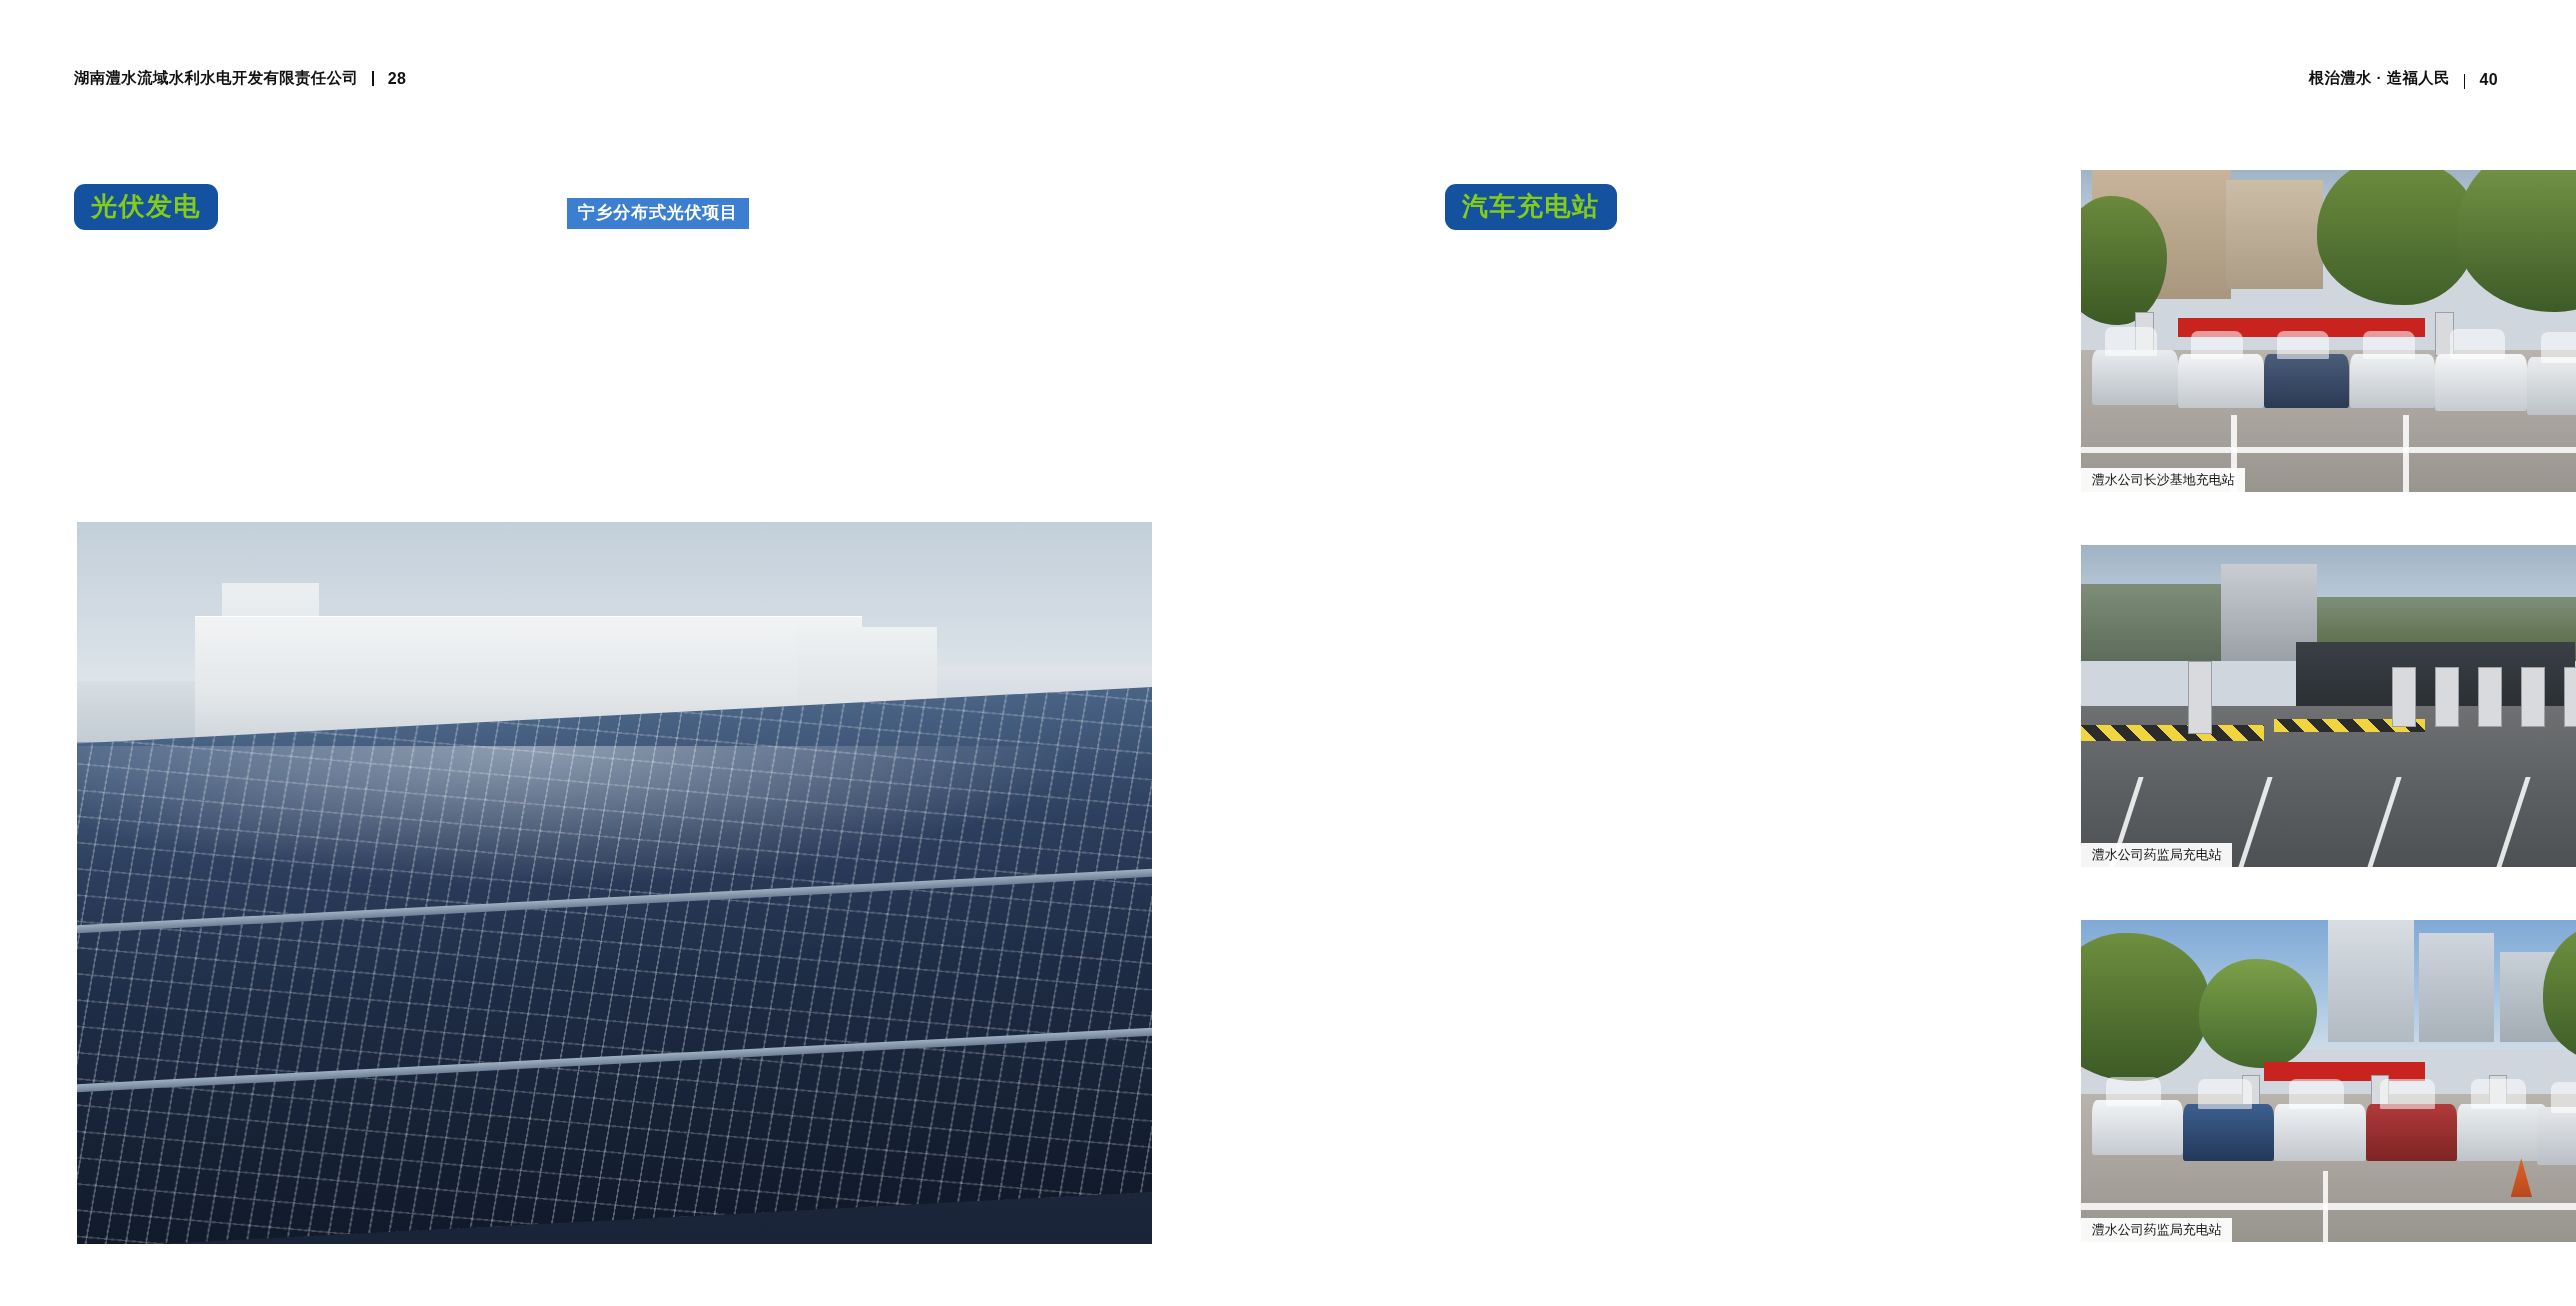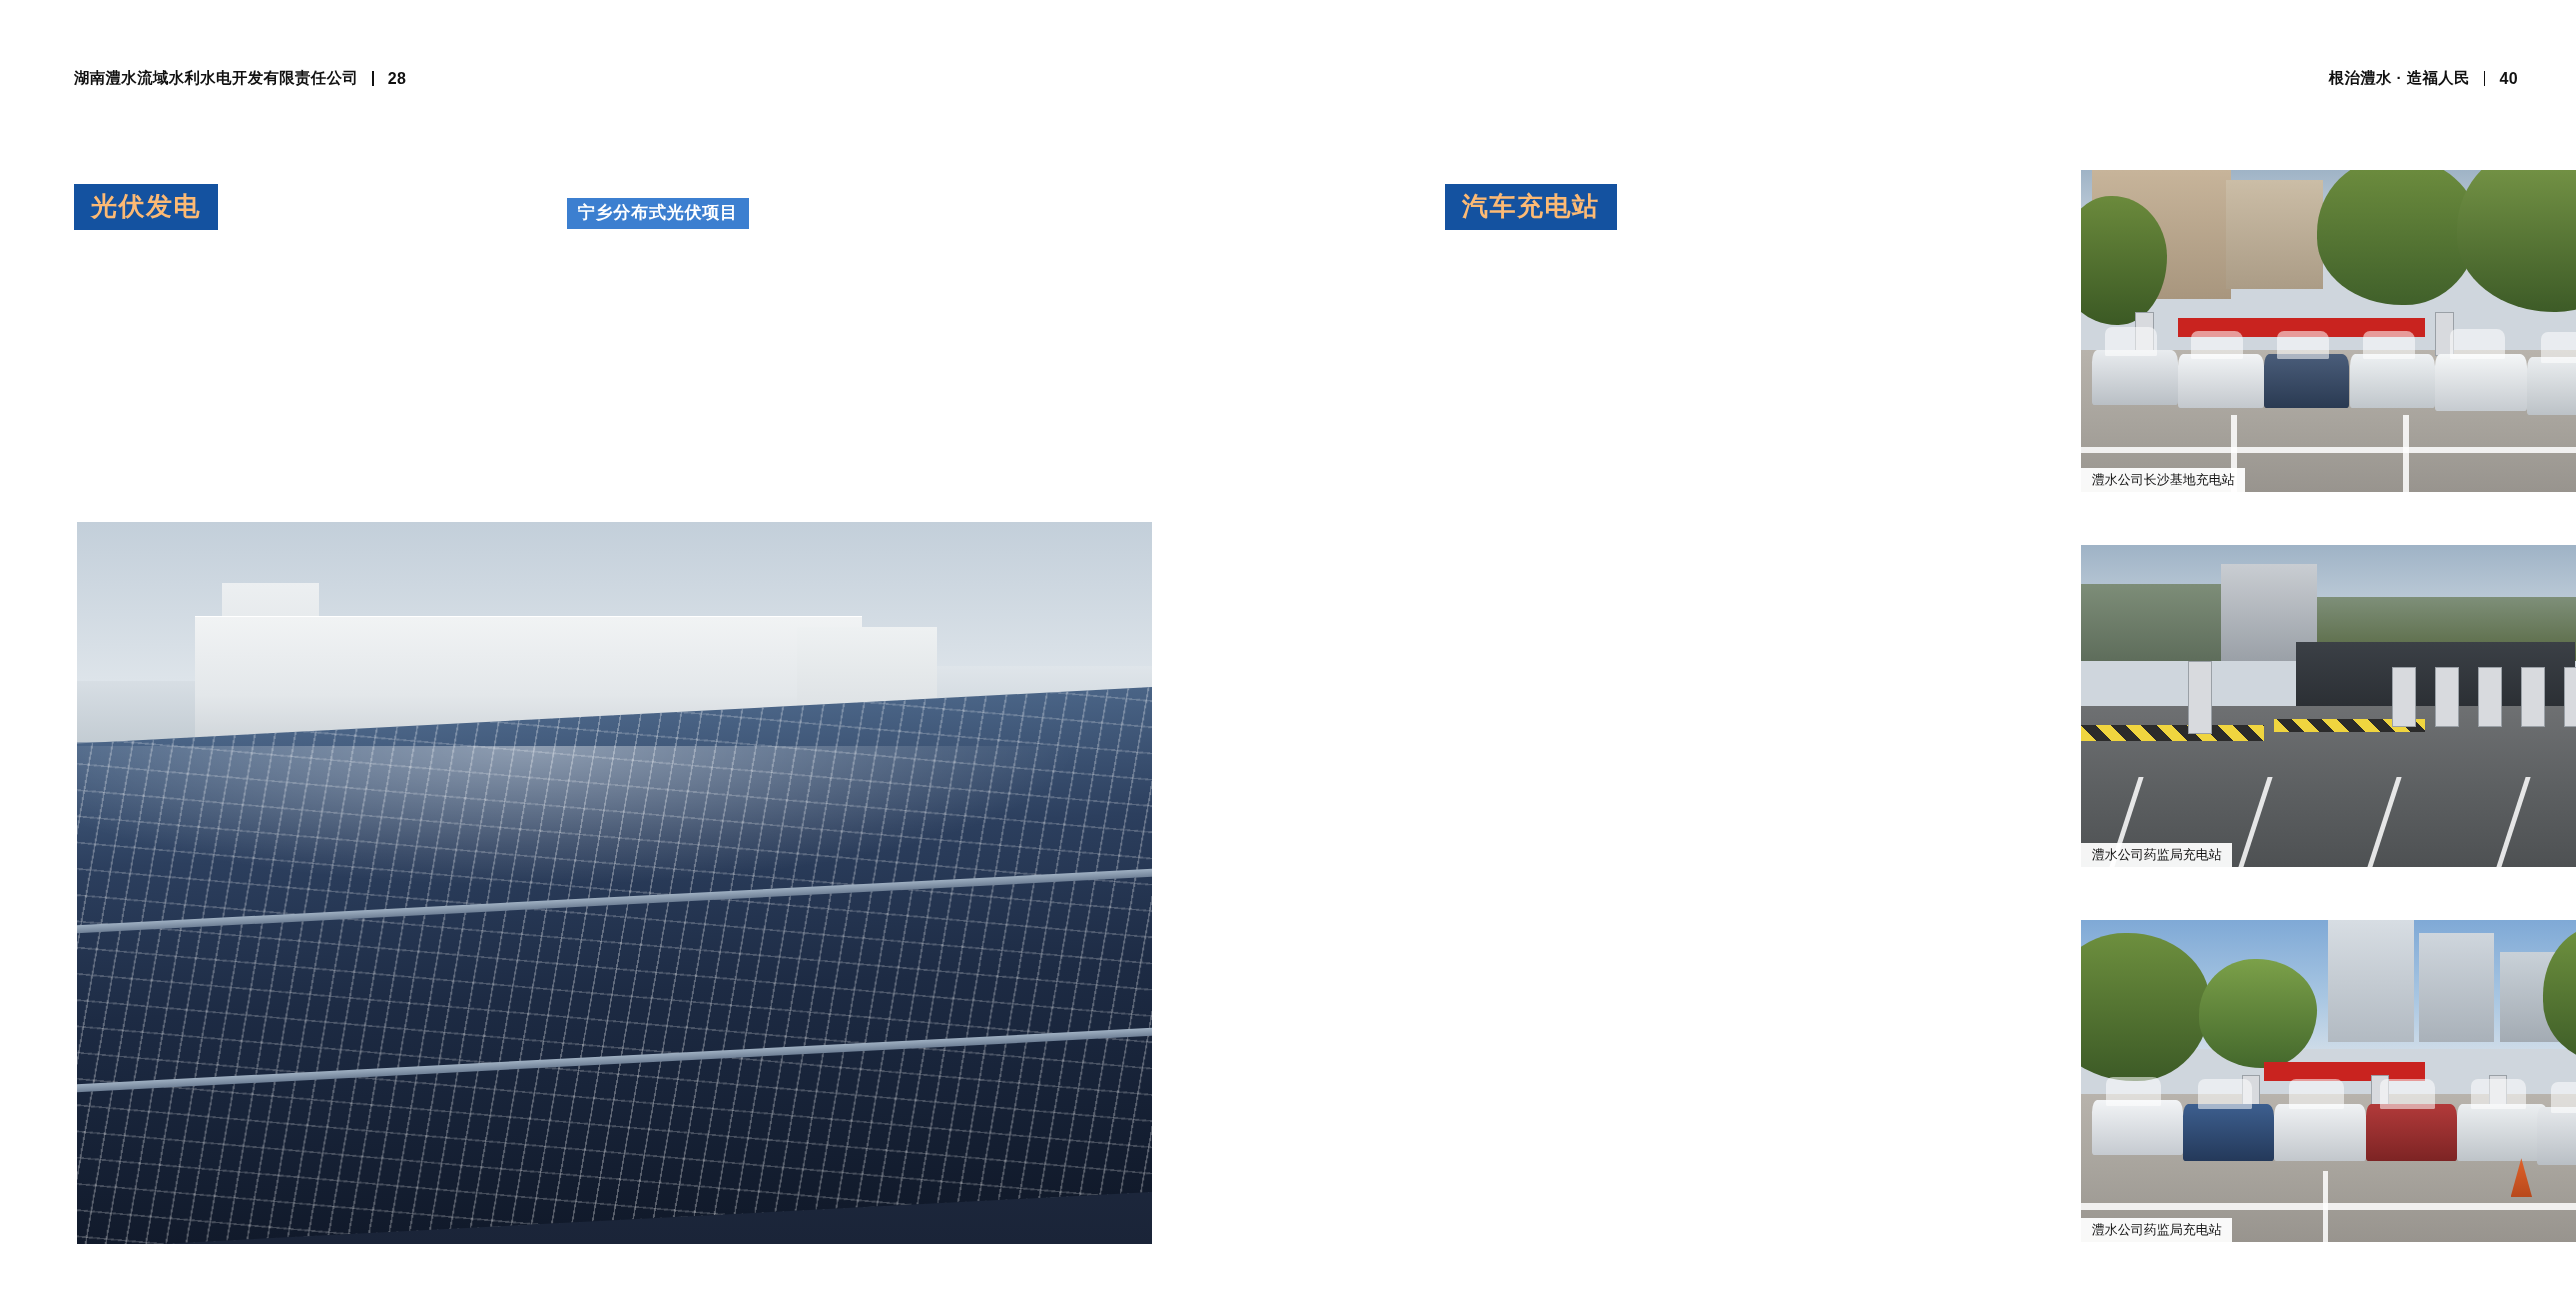--- a/index.html
+++ b/index.html
@@ -36,44 +36,45 @@
     top: 68px;
     display: flex;
     align-items: center;
     font-size: 15.4px;
     font-weight: bold;
     letter-spacing: 0.4px;
     color: #111;
     white-space: nowrap;
   }
   .runhead-left { left: 74px; }
-  .runhead-right { right: 58px; }
+  .runhead-right { right: 78px; align-items: flex-end; }
   .runhead .sep {
     display: inline-block;
     width: 1.5px;
     height: 14.6px;
     background: #111;
     margin: 0 14px;
   }
   .runhead .folio {
     font-size: 16px;
     font-weight: bold;
   }
 
   
   .section-tag {
     position: absolute;
     background: #1452a0;
-    color: #fdba74;
+    color: #84cc16;
     font-size: 26px;
     font-weight: bold;
     letter-spacing: 1.5px;
     padding: 9.2px 17px 10.7px 17px;
     line-height: 1;
     white-space: nowrap;
+    border-radius: 11px;
   }
 
   
   .sub-tag {
     position: absolute;
     background: #3c7fd0;
     color: #ffffff;
     font-size: 17px;
     font-weight: bold;
     letter-spacing: 0.8px;

